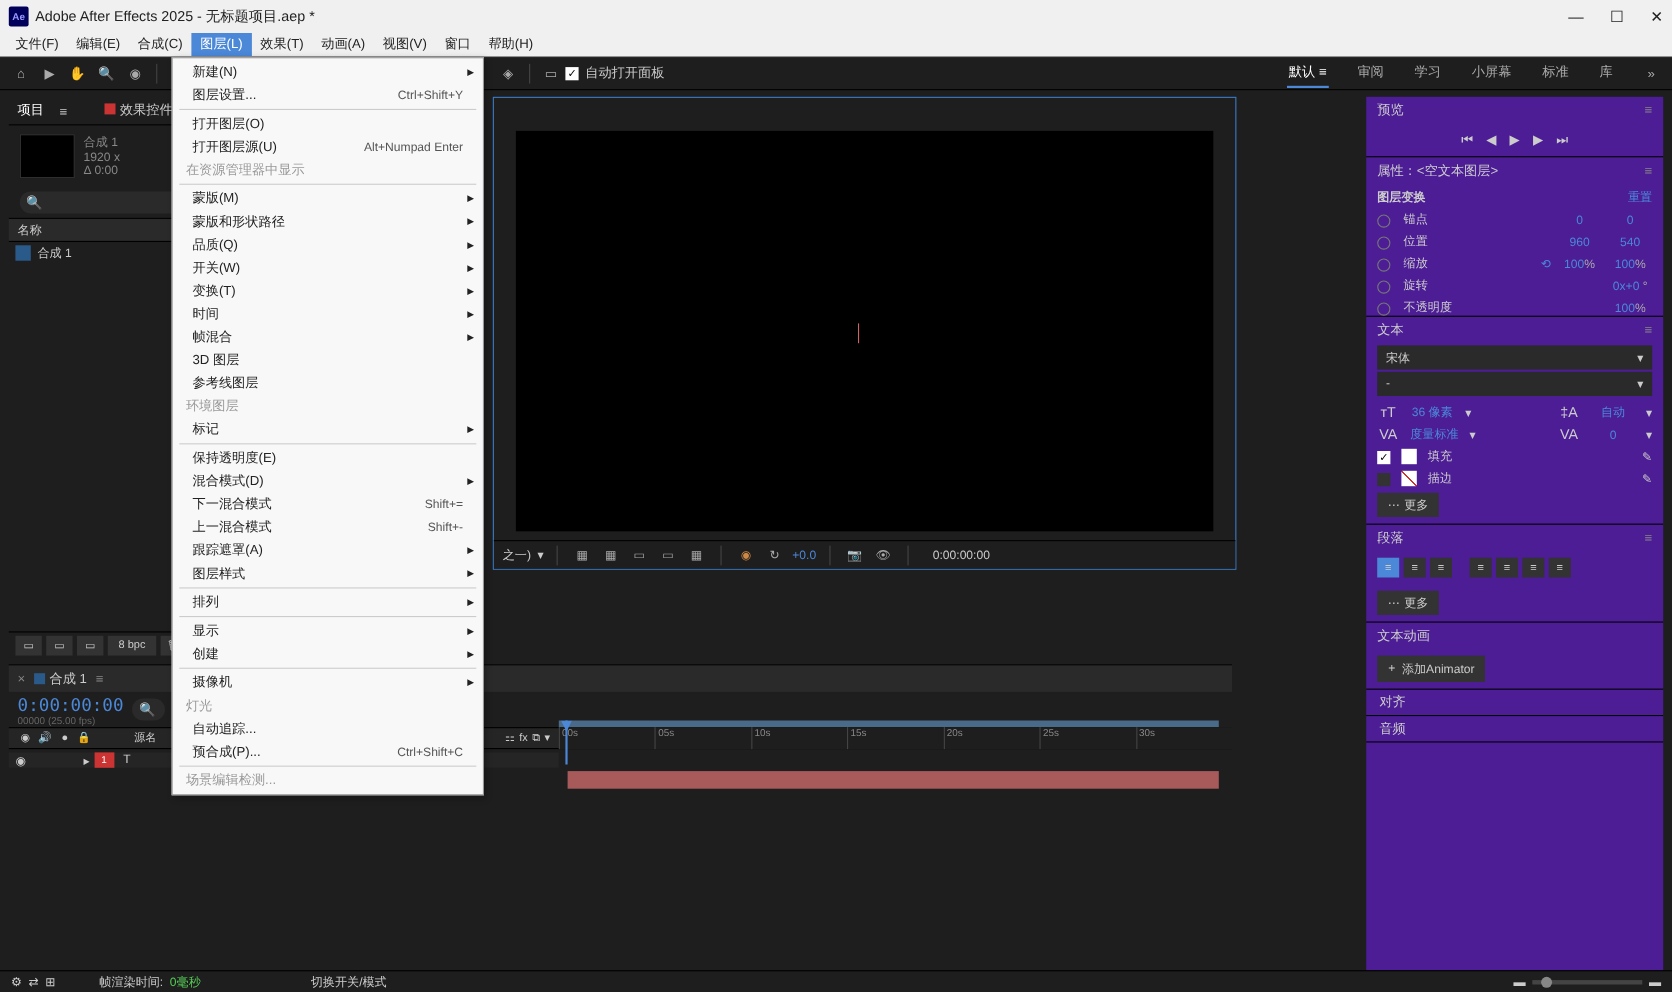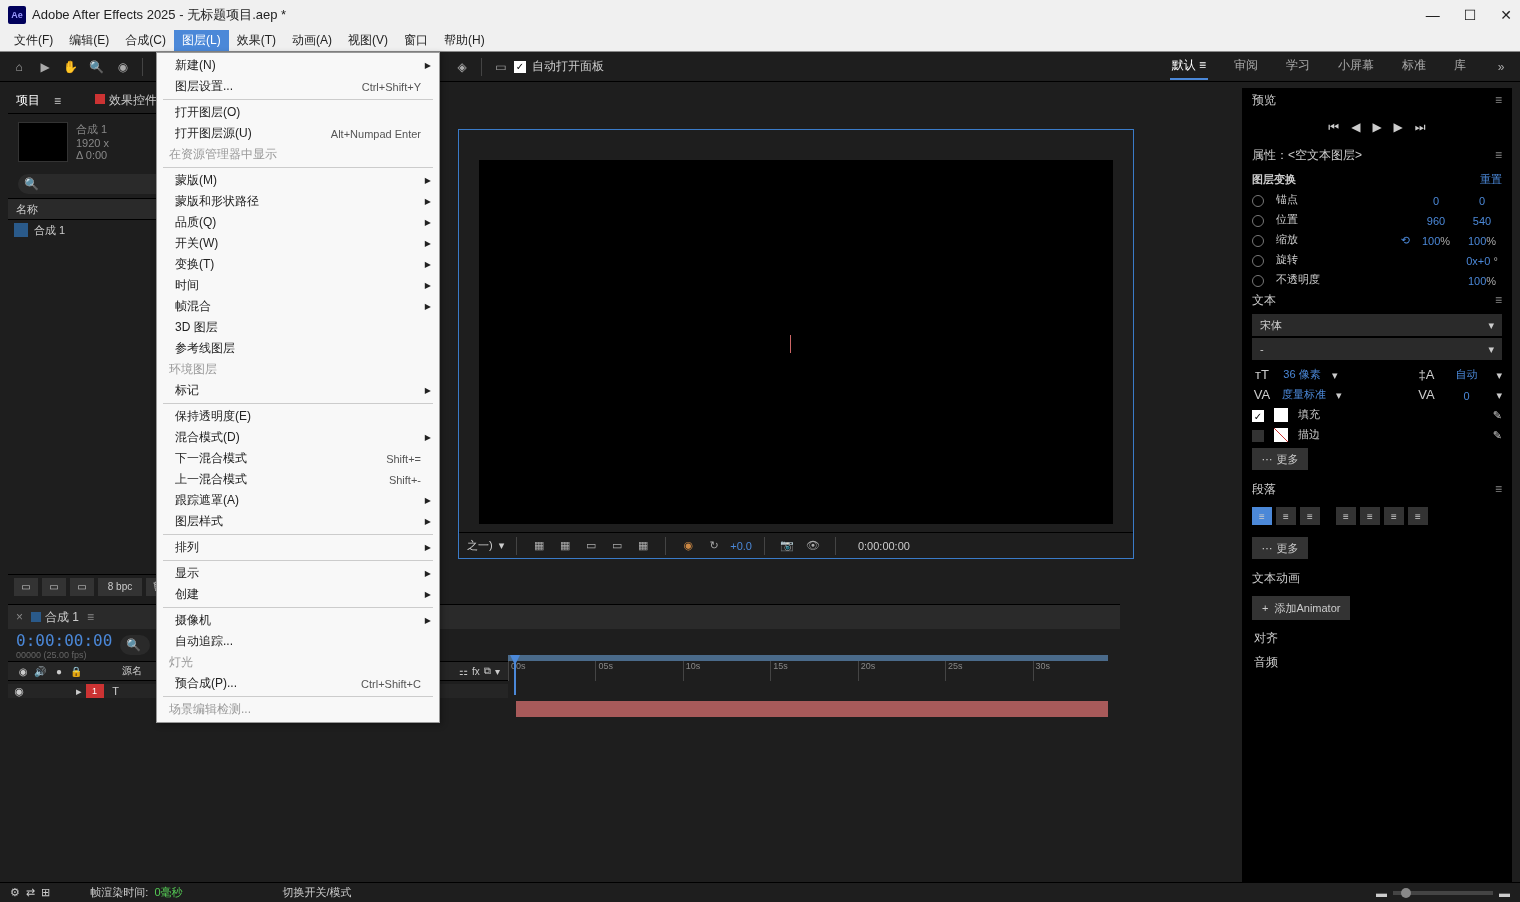--- a/index.html
+++ b/index.html
@@ -51,30 +51,30 @@
 .proj-header { height: 22px; background: #2a2a2a; display: flex; align-items: center; padding: 0 8px; border-top: 1px solid #000; border-bottom: 1px solid #000; font-size: 11px; }
 .proj-col-name { flex: 1; }
 
 .proj-row { height: 20px; display: flex; align-items: center; padding: 0 6px; gap: 6px; font-size: 11px; }
 .comp-icon { width: 14px; height: 14px; background: #2a5a8a; }
 
 .proj-footer { position: absolute; bottom: 0; left: 0; right: 0; height: 24px; background: #1e1e1e; display: flex; align-items: center; gap: 4px; padding: 0 6px; border-top: 1px solid #000; }
 .footer-btn { width: 24px; height: 18px; background: #333; display: flex; align-items: center; justify-content: center; font-size: 10px; cursor: pointer; }
 
 
-.comp-panel { position: absolute; left: 458px; top: 88px; width: 676px; height: 430px; background: #1e1e1e; border: 1px solid #3a7bc8; margin-top: 41px; }
+.comp-panel { position: absolute; left: 448px; top: 88px; width: 676px; height: 430px; background: #1e1e1e; border: 1px solid #3a7bc8; }
 .checkbox { width: 12px; height: 12px; background: #fff; display: flex; align-items: center; justify-content: center; font-size: 10px; color: #000; }
 .comp-view { position: absolute; top: 30px; left: 20px; right: 20px; bottom: 34px; background: #000; }
 .text-cursor { position: absolute; left: 49%; top: 48%; width: 1px; height: 18px; background: #c66; }
 .comp-footer { position: absolute; bottom: 0; left: 0; right: 0; height: 26px; display: flex; align-items: center; gap: 6px; padding: 0 8px; background: #1e1e1e; border-top: 1px solid #000; font-size: 11px; }
 .comp-ftr-btn { width: 20px; height: 18px; display: flex; align-items: center; justify-content: center; color: #aaa; cursor: pointer; }
 .blue-text { color: #4b88d8; }
 
 
-.right-panel { position: absolute; right: 8px; top: 88px; width: 270px; bottom: 8px; background: #000000; }
+.right-panel { position: absolute; right: 8px; top: 88px; width: 270px; bottom: 8px; background: #4c1d95; }
 .rp-section { border-bottom: 1px solid #000; }
 .rp-header { height: 24px; display: flex; align-items: center; padding: 0 10px; justify-content: space-between; }
 .rp-header-title { font-size: 12px; }
 .menu-icon { cursor: pointer; color: #888; }
 
 .preview-controls { height: 30px; display: flex; align-items: center; justify-content: center; gap: 12px; }
 .play-btn { cursor: pointer; color: #ccc; font-size: 12px; }
 
 .prop-row { height: 20px; display: flex; align-items: flex-end; padding: 0 10px; gap: 6px; font-size: 11px; }
 .stopwatch { width: 12px; height: 12px; border: 1px solid #777; border-radius: 50%; cursor: pointer; }
@@ -277,25 +277,25 @@
     </div>
     <div class="dd-item">
       <span class="dd-label">创建</span>
       <span class="dd-arrow">▶</span>
     </div>
     <div class="dd-sep"></div>
     <div class="dd-item">
       <span class="dd-label">摄像机</span>
       <span class="dd-arrow">▶</span>
     </div>
-    <div class="dd-item">
-      <span class="dd-label">自动追踪...</span>
-    </div>
     <div class="dd-item disabled">
       <span class="dd-label">灯光</span>
+    </div>
+    <div class="dd-item">
+      <span class="dd-label">自动追踪...</span>
     </div>
     <div class="dd-item">
       <span class="dd-label">预合成(P)...</span>
       <span class="dd-shortcut">Ctrl+Shift+C</span>
     </div>
     <div class="dd-sep"></div>
     <div class="dd-item disabled">
       <span class="dd-label">场景编辑检测...</span>
     </div>
   </div>

